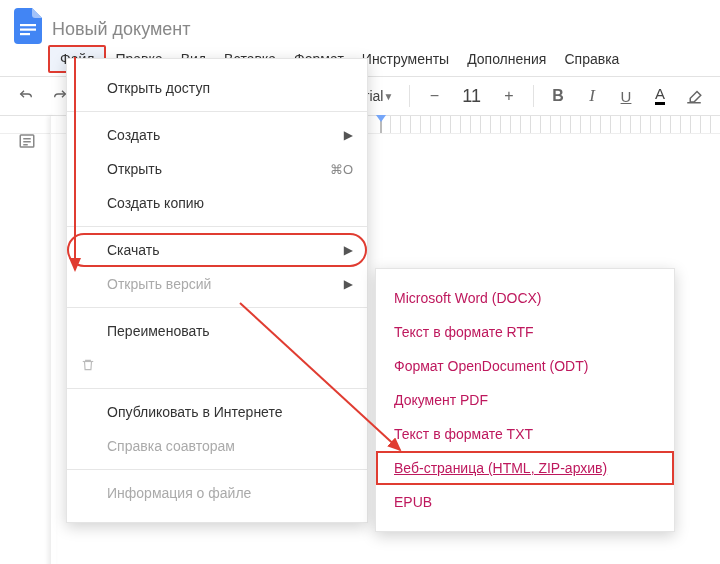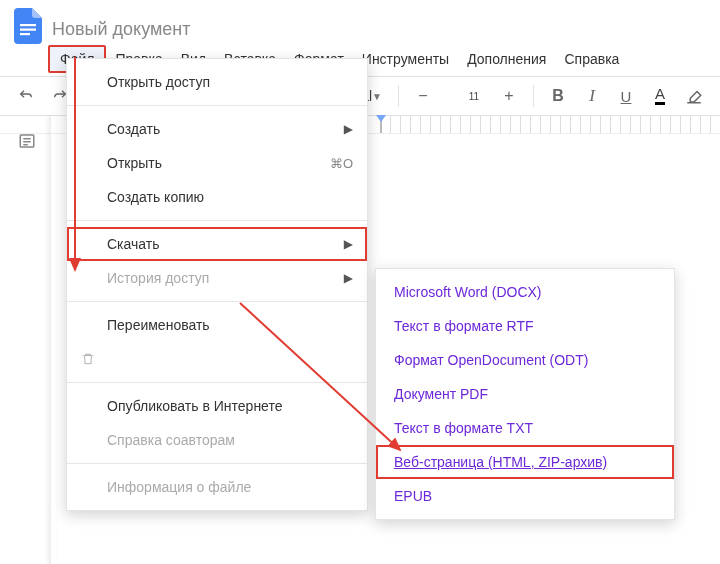--- a/index.html
+++ b/index.html
@@ -21,21 +21,21 @@
   .menu-item { padding: 5px 9px; font-size: 14px; color: #333; cursor: pointer; border-radius:2px; }
   .menu-item.active { border: 2px solid #e03c31; background: #eef3fb; padding: 4px 10px; }
 
   
   .toolbar { height: 40px; border-top: 1px solid #e2e2e2; border-bottom: 1px solid #e2e2e2;
     display:flex; align-items:center; padding: 0 12px; gap: 6px; color:#5f6368; }
   .tb-btn { width: 28px; height:28px; display:flex; align-items:center; justify-content:center;
     border-radius:3px; cursor:pointer; }
   .tb-sep { width:1px; height:22px; background:#e2e2e2; margin:0 4px; }
   .tb-font { min-width:50px; font-size:14px; color:#444; padding:0 6px 0 10px; display:flex; align-items:center; justify-content:space-between; }
-  .tb-size { min-width:30px; font-size:10px; color:#444; padding:0 8px; display:flex; align-items:center; justify-content:center;margin-left:16px; }
+  .tb-size { min-width:30px; font-size:18px; color:#444; padding:0 8px; display:flex; align-items:center; justify-content:center; }
   .tb-caret { font-size:10px; color:#777; }
   .tb-minus, .tb-plus { font-size:16px; color:#666; }
   .tb-bold { font-weight:bold; font-size:16px; color:#666; }
   .tb-italic { font-style: italic; font-family: "Times New Roman", serif; font-size:17px; color:#666; }
   .tb-under { text-decoration: underline; font-size:15px; color:#666; }
   .tb-Acolor { font-size:15px; color:#444; border-bottom:3px solid #000; line-height:14px; padding-bottom:1px;}
   .tb-highlight svg { display:block; }
   .spacer { flex:1; }
 
   
@@ -51,38 +51,38 @@
   
   .left-gutter { position:absolute; left:0; top:120px; width:50px; height:440px; }
   .outline-btn { position:absolute; top:8px; left:14px; width:26px; height:26px;
     display:flex; align-items:center; justify-content:center; color:#888; cursor:pointer; border-radius:3px; }
   .doc-edge { position:absolute; left:50px; top:116px; width:6px; height:520px;
     box-shadow: -2px 0 4px rgba(0,0,0,0.08); border-left:1px solid #eee; }
 
   
   .dropdown, .submenu {
     position:absolute; background:#fff; box-shadow: 0 4px 14px rgba(0,0,0,0.18);
-    padding: 6px 0; font-size:14px;
+    padding: 12px 0; font-size:14px;
   }
   .dropdown { left:66px; top:58px; width:302px; border:1px solid #e4e4e4; }
   .submenu  { left:375px; top:268px; width:300px; border:1px solid #e4e4e4; }
 
   .dd-row { display:flex; align-items:center; height:34px; padding: 0 14px 0 40px;
     position:relative; color:#333; cursor:pointer; }
   .dd-row.disabled { color:#aaa; cursor:default; }
   .dd-row .dd-label { flex:1; white-space:nowrap; overflow:hidden; text-overflow:ellipsis; }
   .dd-row .dd-shortcut { color:#888; font-size:13px; padding-left:10px; }
   .dd-row .dd-sub-icon { font-size:12px; color:#555; padding-left:10px; }
   .dd-row .row-icon { position:absolute; left:12px; width:18px; display:flex; align-items:center; justify-content:center; color:#999; }
   .dd-divider { height:1px; background:#e6e6e6; margin:6px 0; }
 
-  .dd-row.highlighted { outline:2px solid #e03c31; outline-offset:-2px; }
+  .dd-row.highlighted { outline:2px solid #e03c31; outline-offset:-2px;border-radius:17px; }
   .sm-row.highlighted { outline:2px solid #e03c31; outline-offset:-2px;text-decoration:underline; }
 
-  .sm-row { display:flex; align-items:center; height:34px; padding:0 18px; color:#6d28d9; cursor:pointer; }
+  .sm-row { display:flex; align-items:center; height:34px; padding:0 18px; color:#be185d; cursor:pointer; }
 
   
   .overlay-svg { position:absolute; left:0; top:0; width:720px; height:564px; pointer-events:none; }
 
 </style>
 </head>
 <body>
 
 <div class="titlebar">
   <div class="doc-icon">
@@ -177,21 +177,21 @@
   </div>
   <div class="dd-row">
     <span class="dd-label">Создать копию</span>
   </div>
   <div class="dd-divider"></div>
   <div class="dd-row highlighted">
     <span class="dd-label">Скачать</span>
     <span class="dd-sub-icon">▶</span>
   </div>
   <div class="dd-row disabled">
-    <span class="dd-label">История доступ</span>
+    <span class="dd-label">Открыть версий</span>
     <span class="dd-sub-icon">▶</span>
   </div>
   <div class="dd-divider"></div>
   <div class="dd-row">
     <span class="dd-label">Переименовать</span>
   </div>
   <div class="dd-row disabled">
     <span class="row-icon">
       <svg width="14" height="14" viewBox="0 0 24 24" fill="none" stroke="#bbb" stroke-width="2">
           <path d="M3 6h18"></path>

